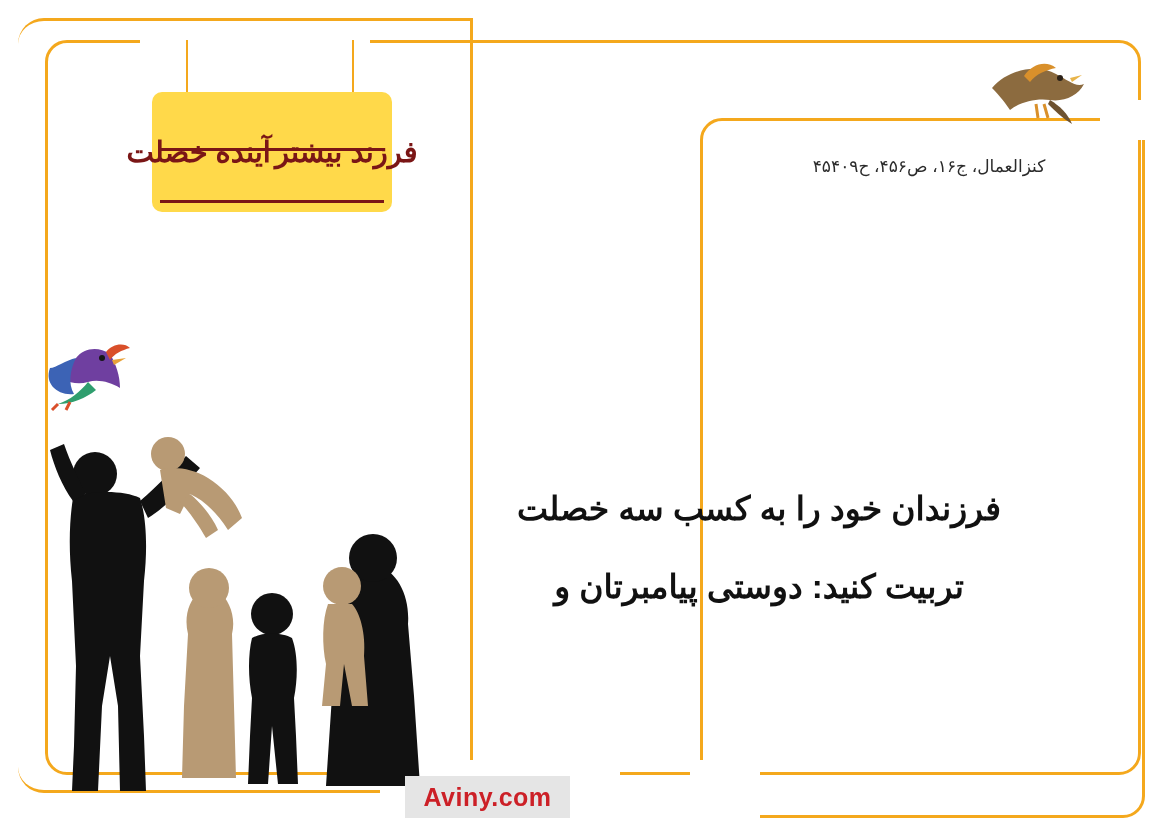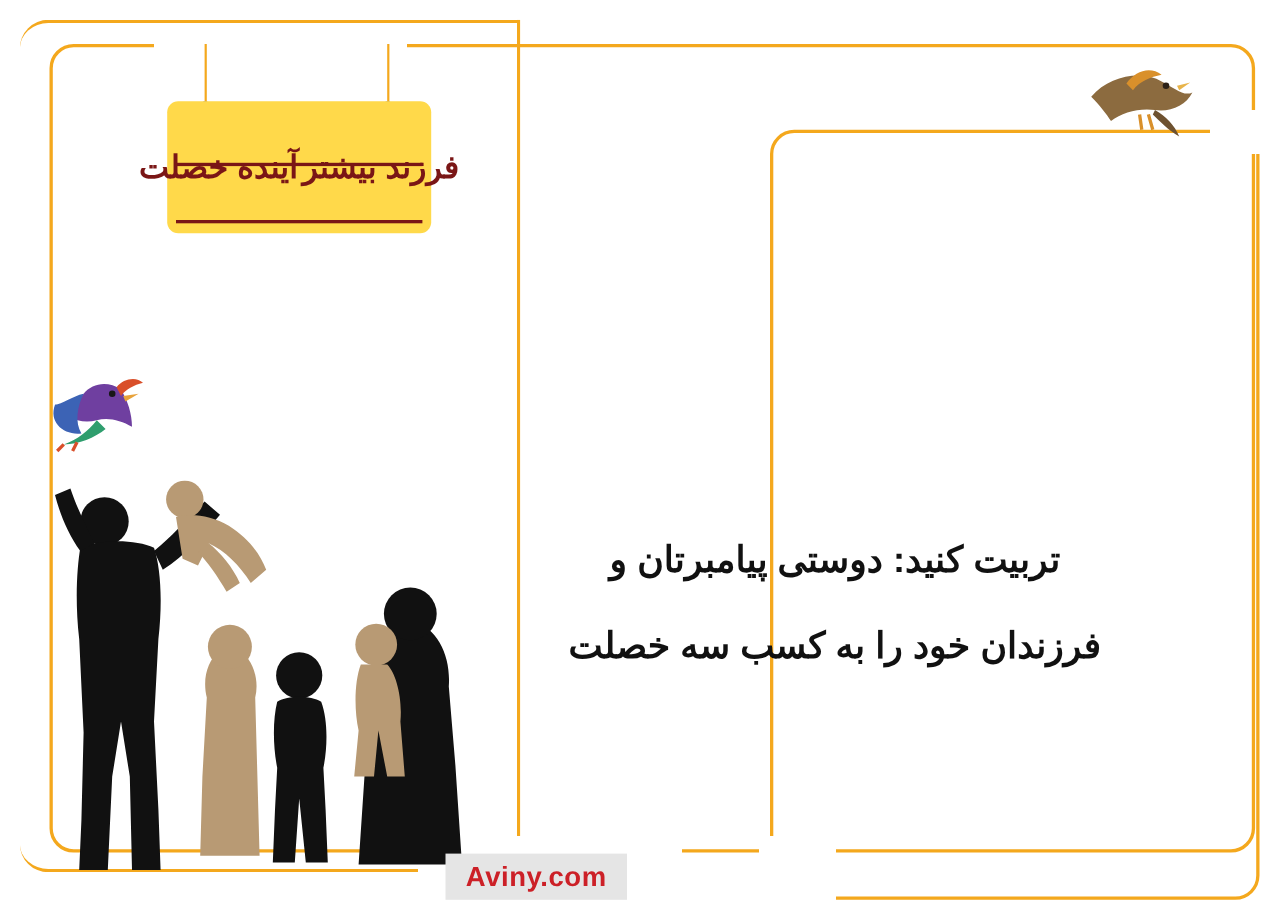--- a/index.html
+++ b/index.html
@@ -242,26 +242,27 @@
       <path d="M36 20 C26 22, 16 30, 10 30 C4 46, 18 58, 34 56 C28 46, 30 32, 36 20 Z" fill="#3c63b5"></path>
       <path d="M48 44 C40 54, 30 62, 18 66 C32 66, 46 60, 56 52 Z" fill="#2f9e6e"></path>
       <path d="M66 14 C72 6, 84 4, 90 10 C82 12, 74 16, 70 22 Z" fill="#d94f2a"></path>
       <circle cx="62" cy="20" r="3" fill="#171717"></circle>
       <path d="M72 22 L86 20 L74 27 Z" fill="#e8a23a"></path>
       <path d="M18 66 L12 72 M30 64 L26 72" stroke="#d94f2a" stroke-width="3" fill="none"></path>
     </svg>
   </div>
 
   <div class="narrator-block">
+    <div class="source-ref">کنزالعمال، ج۱۶، ص۴۵۶، ح۴۵۴۰۹</div>
   </div>
 
 
   <div class="translation">
+    <div>فرزندان خود را به کسب سه خصلت</div>
     <div>تربیت کنید: دوستی پیامبرتان و</div>
-    <div>فرزندان خود را به کسب سه خصلت</div>
   </div>
 
   <div class="silhouettes">
     <svg width="420" height="400" viewBox="0 0 420 400">
 
       <g fill="#111111">
         <circle cx="55" cy="68" r="22"></circle>
         <path d="M33 92 C30 110, 28 140, 32 175 L36 260 L34 340 L32 385 L58 385 L62 300 L70 250 L78 300 L80 385 L106 385 L104 330 L100 250 L104 175 C108 140, 106 110, 100 92 C84 84, 50 84, 33 92 Z"></path>
         <path d="M100 95 C118 80, 134 62, 146 50 L160 62 C146 78, 128 100, 108 112 Z"></path>
         <path d="M33 95 C22 80, 14 60, 10 44 L24 38 C30 56, 40 76, 46 88 Z"></path>

